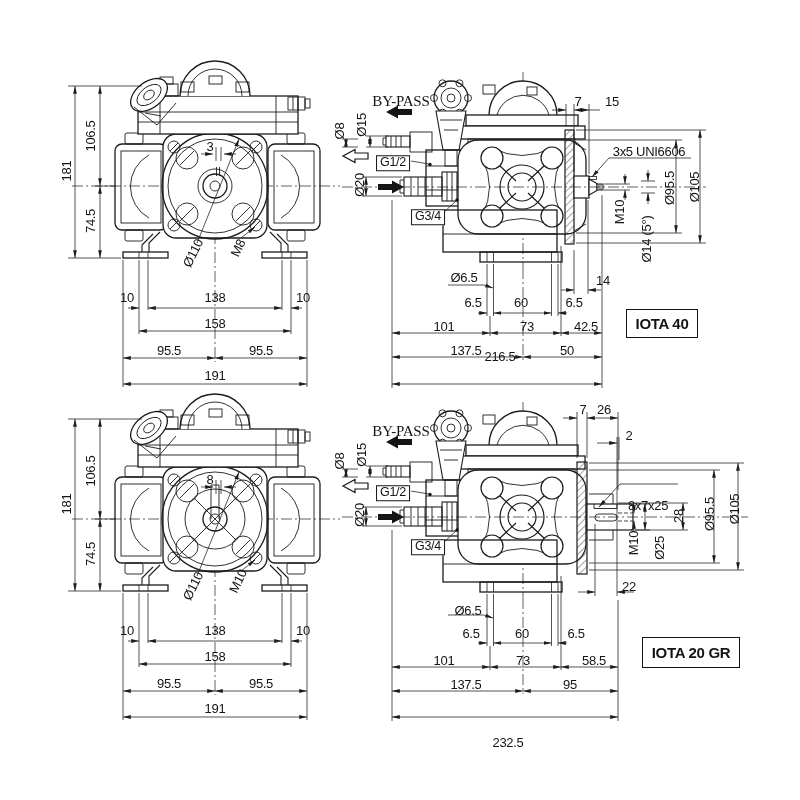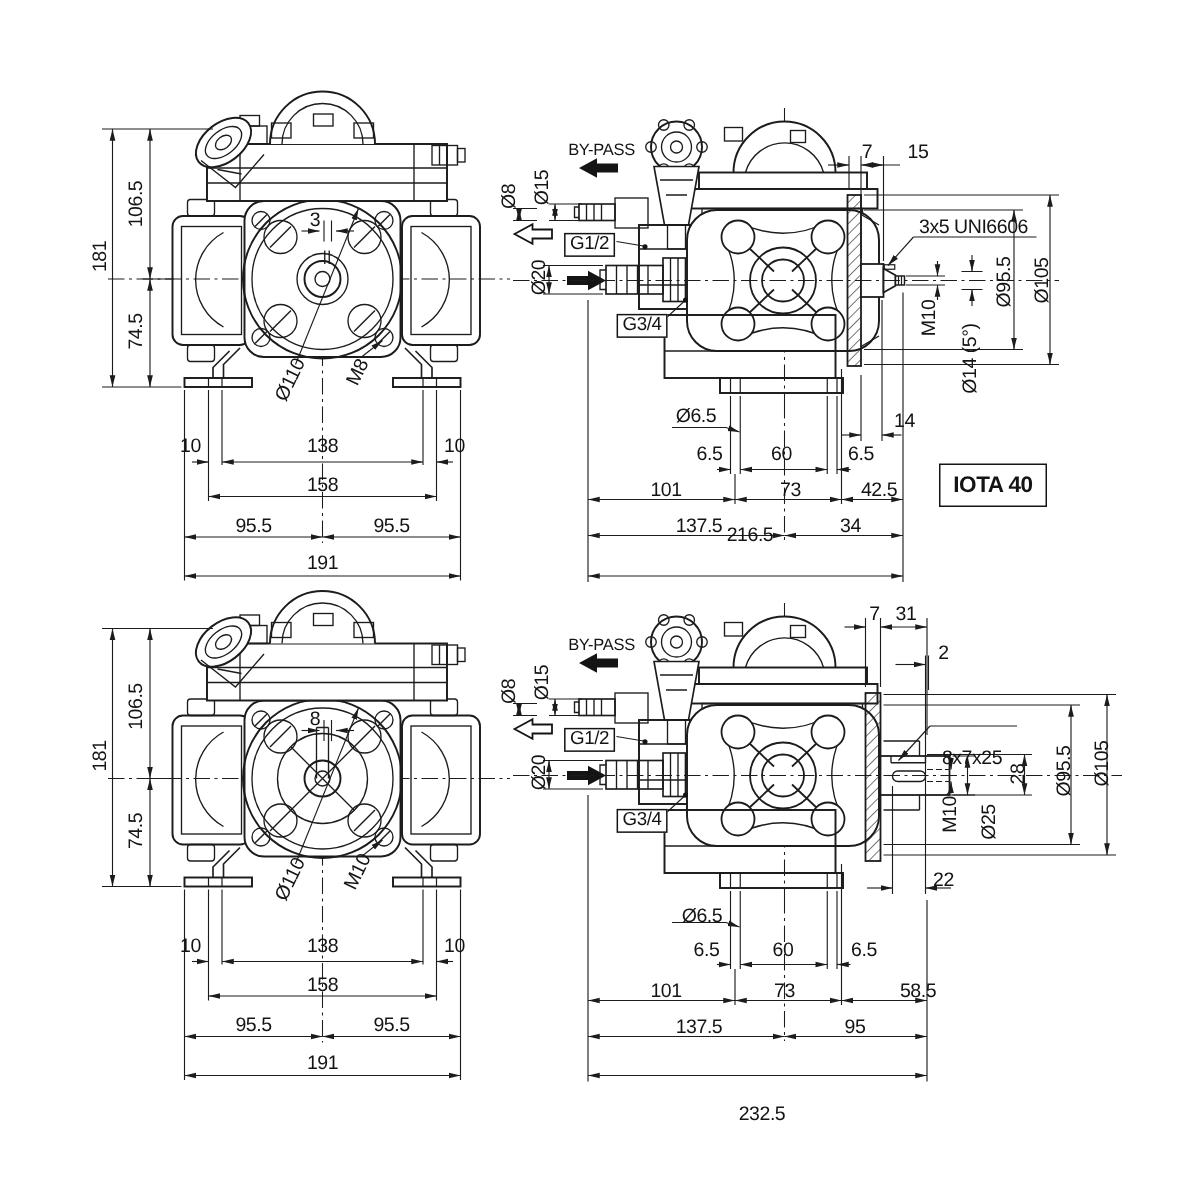--- a/index.html
+++ b/index.html
@@ -3,21 +3,21 @@
 <meta charset="utf-8">
 <style>
   html,body{margin:0;padding:0;background:#fff;}
   .canvas{position:relative;width:800px;height:800px;background:#ffffff;overflow:hidden;
           font-family:"Liberation Sans",sans-serif;color:#141414;}
   svg{position:absolute;left:0;top:0;}
   .L{position:absolute;font-size:13px;letter-spacing:-0.3px;white-space:nowrap;
      transform:translate(-50%,-50%);line-height:1;color:#141414;}
   .R{transform:translate(-50%,-50%) rotate(-90deg);}
   .D{transform:translate(-50%,-50%) rotate(-64deg);}
-  .sm{font-size:11px;letter-spacing:-0.2px;}
+  .sm{font-size:15px;letter-spacing:-0.2px;font-family:Liberation Serif, serif;}
   .bx{border:1.2px solid #141414;padding:0px 3px 1px 3px;background:#fff;font-size:12.5px;}
   .mb{position:absolute;border:1.6px solid #141414;background:#fff;font-weight:bold;
       font-size:15px;display:flex;align-items:center;justify-content:center;
       letter-spacing:-0.3px;}
 </style>
 </head>
 <body>
 
 <div class="canvas">
 
@@ -334,21 +334,21 @@
 <div class="L R" style="left:694px;top:187px">Ø105</div>
 <div class="L" style="left:464px;top:277px">Ø6.5</div>
 <div class="L" style="left:603px;top:280px">14</div>
 <div class="L" style="left:473px;top:302px">6.5</div>
 <div class="L" style="left:521px;top:302px">60</div>
 <div class="L" style="left:574px;top:302px">6.5</div>
 <div class="L" style="left:444px;top:326px">101</div>
 <div class="L" style="left:527px;top:326px">73</div>
 <div class="L" style="left:586px;top:326px">42.5</div>
 <div class="L" style="left:466px;top:350px">137.5</div>
-<div class="L" style="left:567px;top:350px">34</div>
+<div class="L" style="left:567px;top:350px">50</div>
 <div class="L" style="left:500px;top:356px">216.5</div>
 <div class="mb" style="left:626px;top:309px;width:70px;height:27px">IOTA 40</div>
 
 <div class="L R" style="left:90px;top:471px">106.5</div>
 <div class="L R" style="left:66px;top:504px">181</div>
 <div class="L R" style="left:90px;top:554px">74.5</div>
 <div class="L" style="left:210px;top:479px">8</div>
 <div class="L D" style="left:193px;top:586px">Ø110</div>
 <div class="L D" style="left:238px;top:581px">M10</div>
 <div class="L" style="left:127px;top:630px">10</div>
@@ -359,33 +359,34 @@
 <div class="L" style="left:261px;top:683px">95.5</div>
 <div class="L" style="left:215px;top:708px">191</div>
 
 <div class="L sm" style="left:401px;top:431px">BY-PASS</div>
 <div class="L R" style="left:339px;top:461px">Ø8</div>
 <div class="L R" style="left:361px;top:455px">Ø15</div>
 <div class="L bx" style="left:393px;top:493px;transform:translate(-50%,-50%)">G1/2</div>
 <div class="L R" style="left:359px;top:515px">Ø20</div>
 <div class="L bx" style="left:428px;top:547px;transform:translate(-50%,-50%)">G3/4</div>
 <div class="L" style="left:583px;top:409px">7</div>
-<div class="L" style="left:604px;top:409px">31</div>
+<div class="L" style="left:604px;top:409px">26</div>
 <div class="L" style="left:629px;top:435px">2</div>
 <div class="L" style="left:648px;top:505px">8x7x25</div>
 <div class="L R" style="left:633px;top:543px">M10</div>
 <div class="L R" style="left:659px;top:548px">Ø25</div>
 <div class="L R" style="left:678px;top:516px">28</div>
 <div class="L R" style="left:709px;top:514px">Ø95.5</div>
 <div class="L R" style="left:734px;top:509px">Ø105</div>
 <div class="L" style="left:629px;top:586px">22</div>
 <div class="L" style="left:468px;top:610px">Ø6.5</div>
 <div class="L" style="left:471px;top:633px">6.5</div>
 <div class="L" style="left:522px;top:633px">60</div>
 <div class="L" style="left:576px;top:633px">6.5</div>
 <div class="L" style="left:444px;top:660px">101</div>
 <div class="L" style="left:523px;top:660px">73</div>
-<div class="L" style="left:612px;top:660px">58.5</div>
+<div class="L" style="left:594px;top:660px">58.5</div>
 <div class="L" style="left:466px;top:684px">137.5</div>
 <div class="L" style="left:570px;top:684px">95</div>
 <div class="L" style="left:508px;top:742px">232.5</div>
+<div class="mb" style="left:642px;top:637px;width:96px;height:29px">IOTA 20 GR</div>
 
 </div>
 
 </body></html>

